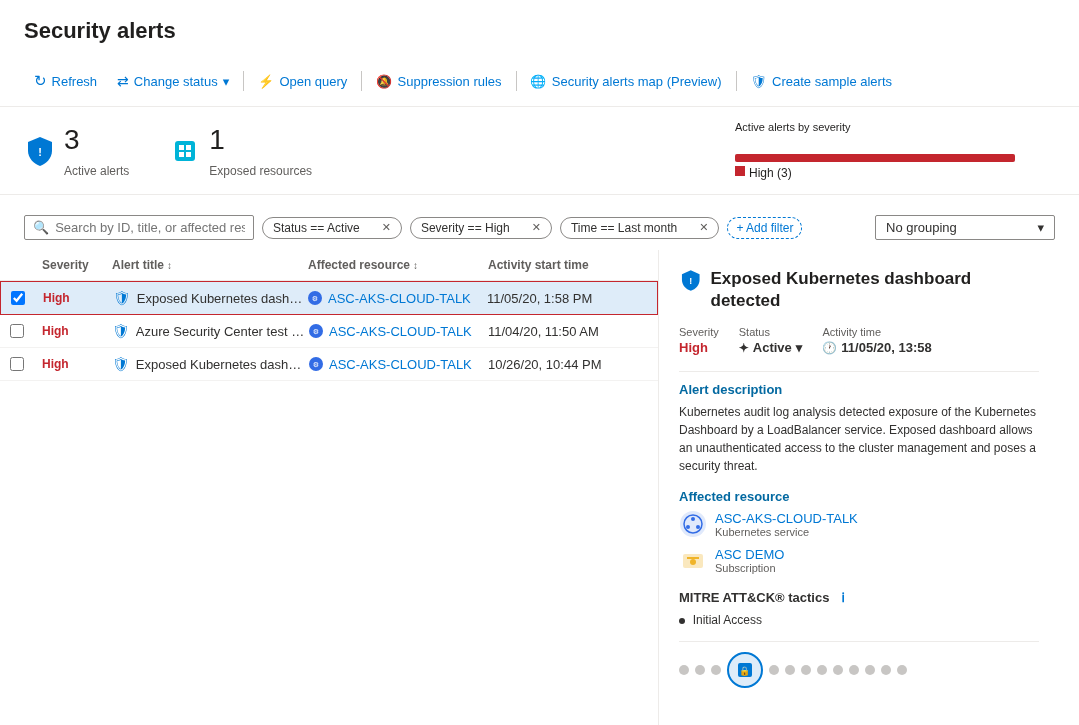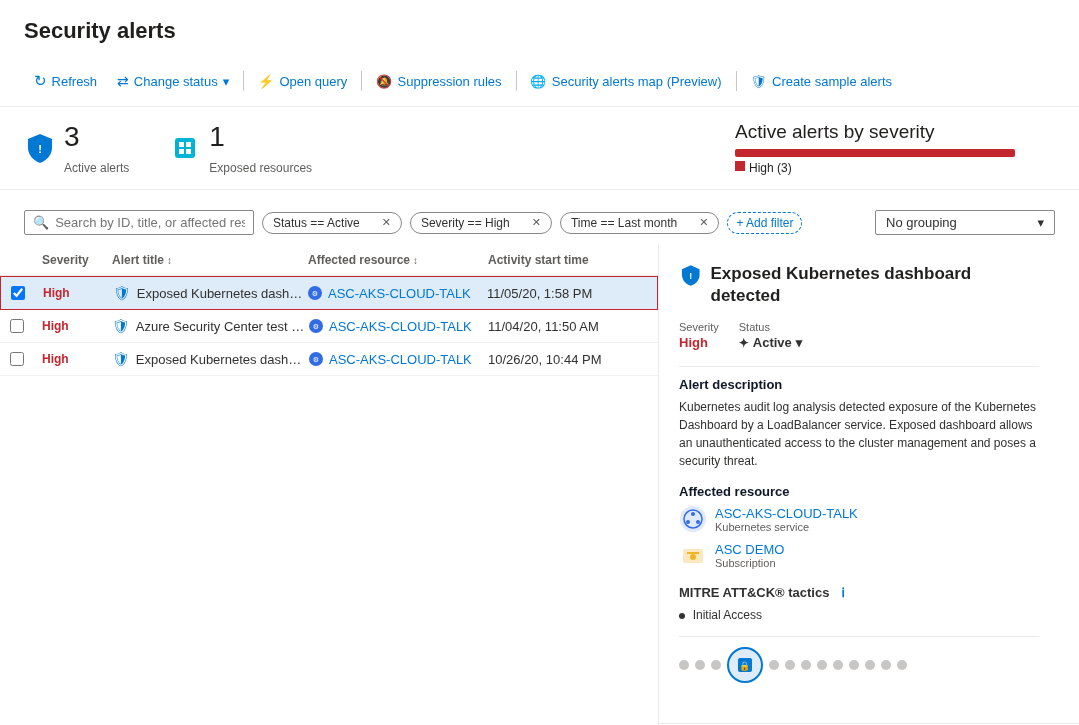--- a/index.html
+++ b/index.html
@@ -12,21 +12,21 @@
 
     .toolbar { display: flex; align-items: center; gap: 0; padding: 0 24px 10px 24px; border-bottom: 1px solid #edebe9; }
     .toolbar-btn { display: flex; align-items: center; gap: 5px; color: #0078d4; font-size: 13px; cursor: pointer; padding: 6px 10px; border: none; background: none; white-space: nowrap; }
     .toolbar-sep { width: 1px; height: 20px; background: #c8c6c4; margin: 0 4px; }
 
     .stats-row { display: flex; align-items: center; gap: 40px; padding: 14px 24px 14px 24px; }
     .stat-item { display: flex; align-items: center; gap: 8px; }
     .stat-number { font-size: 28px; font-weight: 300; color: #201f1e; }
     .stat-label { font-size: 12px; color: #605e5c; margin-top: 8px; }
     .severity-bar-section { margin-left: auto; min-width: 320px; }
-    .severity-bar-title { font-size: 19px; color: #201f1e; margin-bottom: 6px; }
+    .severity-bar-title { font-size: 11px; color: #201f1e; margin-bottom: 21px; }
     .severity-bar-track { background: #e0e0e0; height: 8px; border-radius: 2px; width: 280px; margin-bottom: 4px; }
     .severity-bar-fill { background: #c4262e; height: 8px; border-radius: 2px; width: 100%; }
     .severity-legend { font-size: 12px; color: #201f1e; display: flex; align-items: flex-start; gap: 4px; }
     .legend-square { width: 10px; height: 10px; background: #c4262e; display: inline-block; }
 
     .filters-row { display: flex; align-items: center; gap: 8px; padding: 10px 24px; flex-wrap: wrap; }
     .search-box { display: flex; align-items: center; border: 1px solid #8a8886; border-radius: 2px; padding: 4px 8px; gap: 6px; width: 230px; }
     .search-box input { border: none; outline: none; font-size: 13px; color: #323130; width: 100%; }
     .filter-tag { display: flex; align-items: center; gap: 20px; border: 1px solid #8a8886; border-radius: 16px; padding: 3px 10px; font-size: 12px; color: #323130; background: #fff; }
     .filter-tag .close { color: #605e5c; cursor: pointer; font-size: 11px; margin-left: 2px; }
@@ -51,21 +51,21 @@
 
     .detail-panel { width: 400px; padding: 18px 20px; overflow-y: auto; max-height: 650px; }
     .detail-title-row { display: flex; align-items: flex-start; gap: 8px; margin-bottom: 14px; }
     .detail-title { font-size: 17px; font-weight: 600; color: #201f1e; line-height: 1.3; }
     .detail-meta { display: flex; gap: 20px; margin-bottom: 16px; flex-wrap: wrap; }
     .meta-item { display: flex; flex-direction: column; gap: 2px; }
     .meta-label { font-size: 11px; color: #605e5c; }
     .meta-value { font-size: 13px; font-weight: 600; color: #323130; display: flex; align-items: center; gap: 4px; }
     .meta-value.high { color: #c4262e; }
     .meta-value.active-status { color: #323130; }
-    .detail-section-title { font-size: 13px; font-weight: 600; color: #0f172a; margin-bottom: 6px; }
+    .detail-section-title { font-size: 13px; font-weight: 600; color: #0369a1; margin-bottom: 6px; }
     .detail-desc { font-size: 12px; color: #323130; line-height: 1.5; margin-bottom: 14px; }
     .affected-resource-item { display: flex; align-items: center; gap: 8px; margin-bottom: 8px; }
     .resource-info { display: flex; flex-direction: column; }
     .resource-name { color: #0078d4; font-size: 13px; }
     .resource-type { font-size: 11px; color: #605e5c; }
     .mitre-section { margin-bottom: 14px; }
     .mitre-title { display: flex; align-items: center; gap: 12px; font-size: 13px; font-weight: 600; margin-bottom: 6px; }
     .mitre-tag { font-size: 12px; color: #323130; }
     .dot { display: inline-block; width: 6px; height: 6px; border-radius: 50%; background: #323130; margin-right: 4px; }
 
@@ -272,20 +272,27 @@
           <div class="meta-item">
             <span class="meta-label">Severity</span>
             <span class="meta-value high">High</span>
           </div>
           <div class="meta-item">
             <span class="meta-label">Status</span>
             <span class="meta-value active-status">
               <span style="font-size:12px;">✦</span>
               <span>Active</span>
               <span style="cursor:pointer;">▾</span>
+            </span>
+          </div>
+          <div class="meta-item">
+            <span class="meta-label">Activity time</span>
+            <span class="meta-value">
+              <span style="font-size:12px; color:#0078d4;">🕐</span>
+              <span>11/05/20, 13:58</span>
             </span>
           </div>
         </div>
 
         <div class="divider"></div>
 
         <div class="detail-section-title">Alert description</div>
         <div class="detail-desc">Kubernetes audit log analysis detected exposure of the Kubernetes Dashboard by a LoadBalancer service. Exposed dashboard allows an unauthenticated access to the cluster management and poses a security threat.</div>
 
         <div class="detail-section-title">Affected resource</div>

